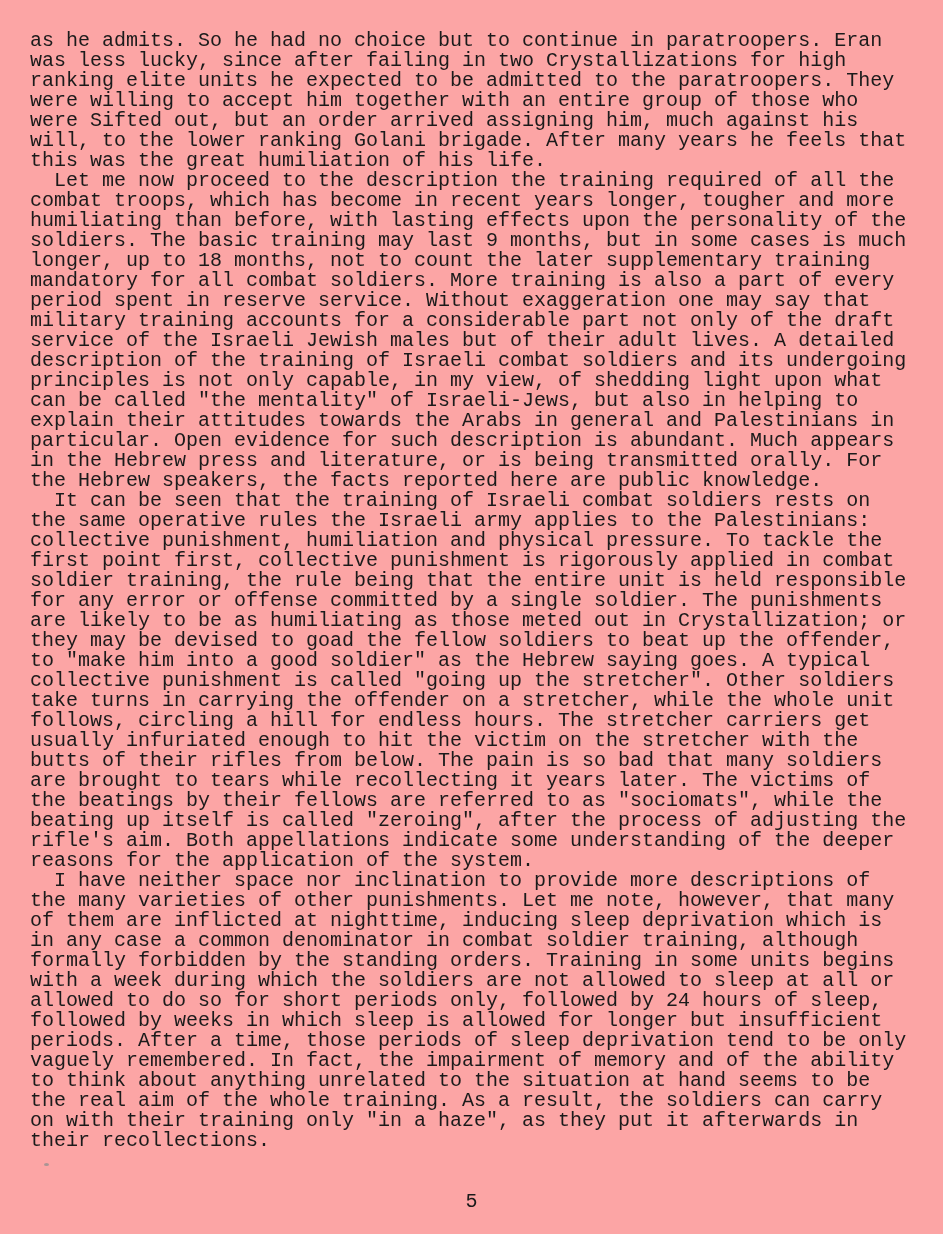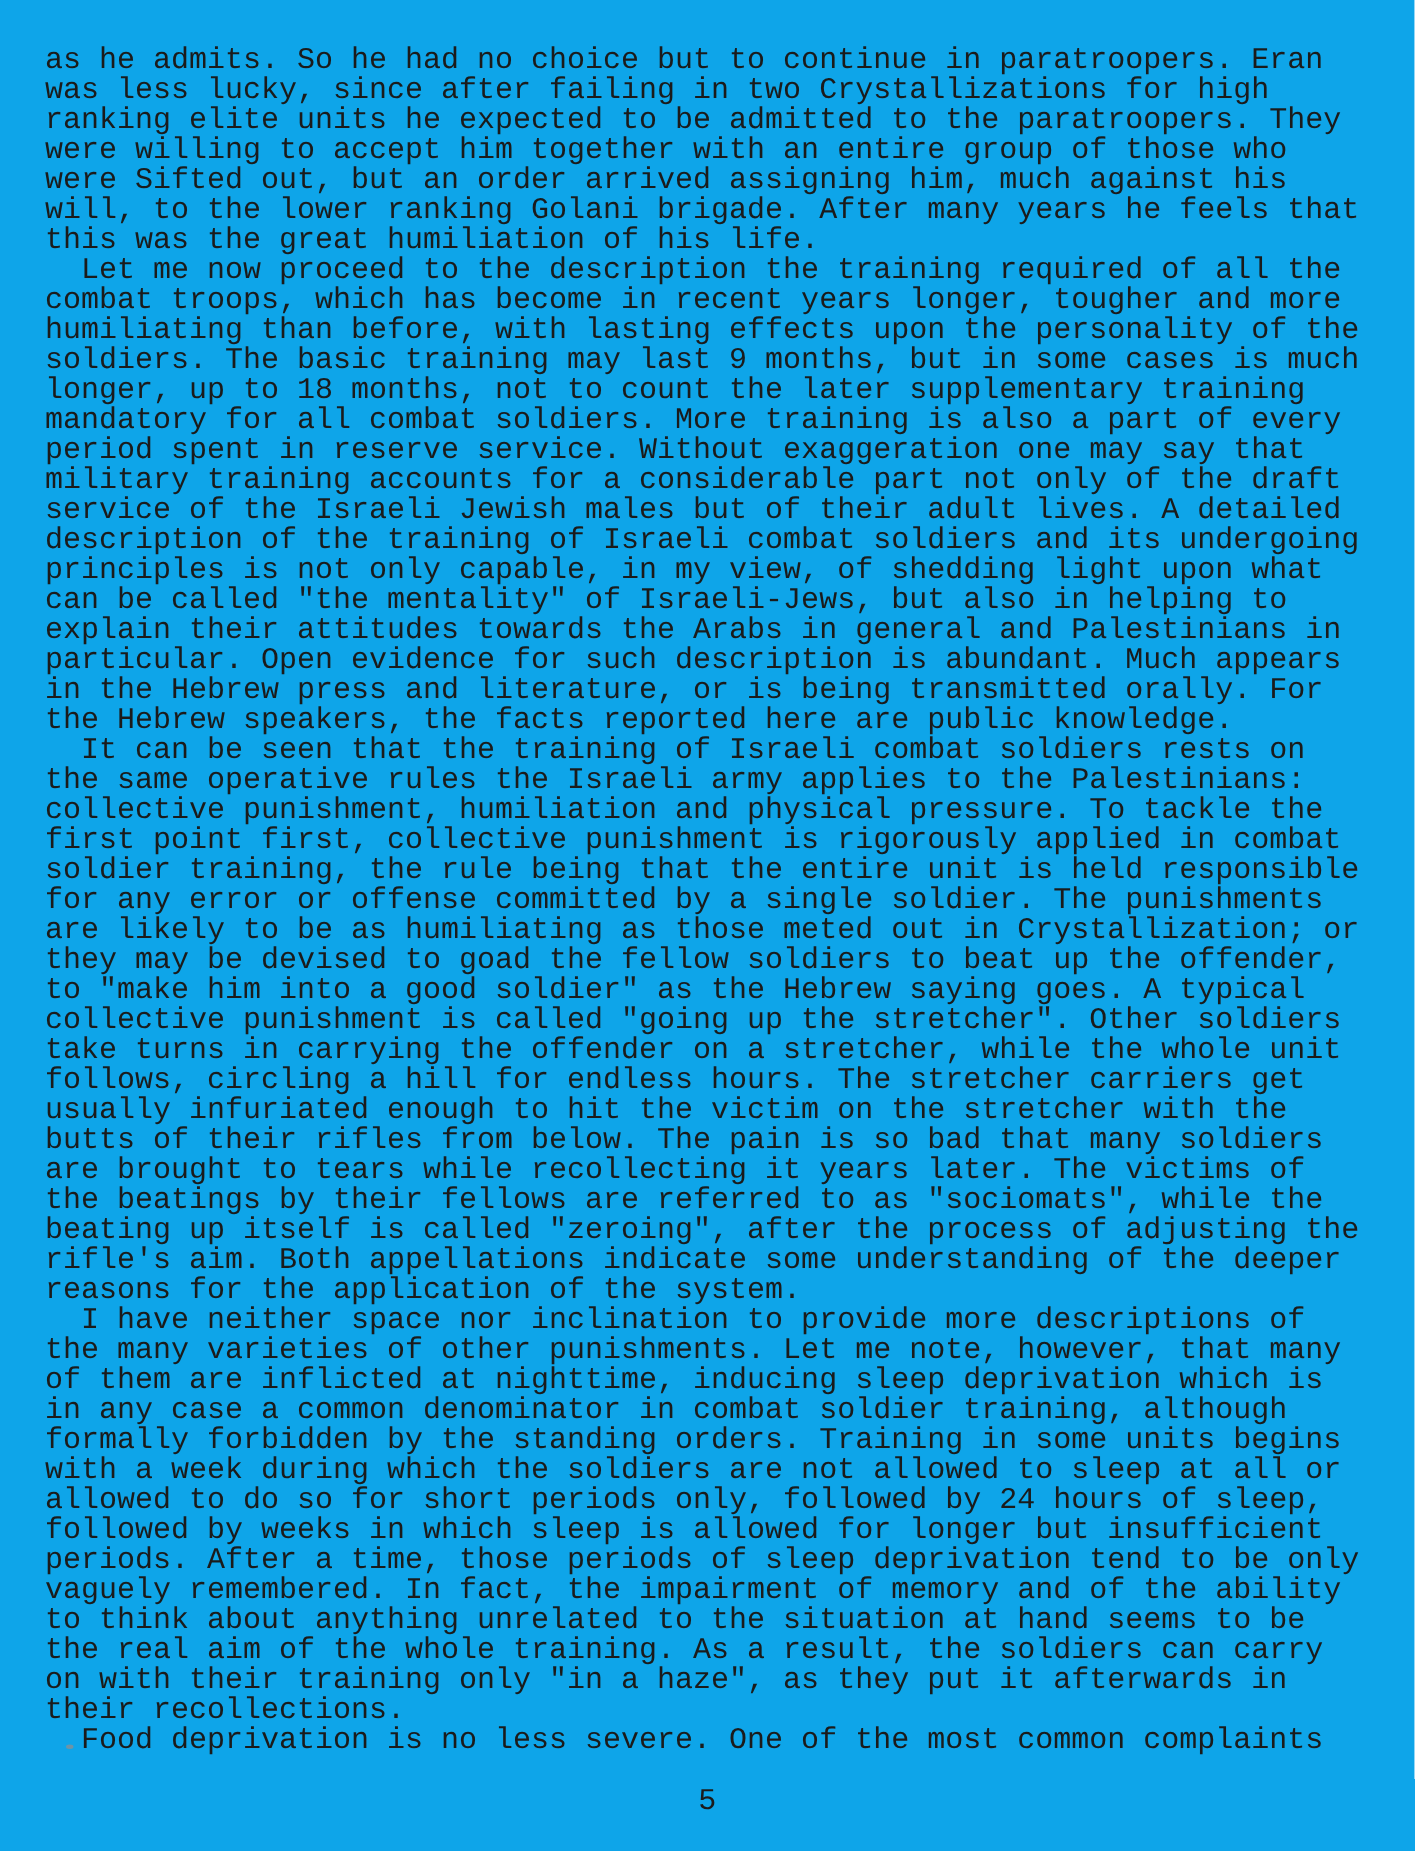--- a/index.html
+++ b/index.html
@@ -4,21 +4,21 @@
 <style>
   html, body {
     margin: 0;
     padding: 0;
     background: #ffffff;
   }
   .page {
     position: relative;
     width: 943px;
     height: 1234px;
-    background: #0ea5e9;
+    background: #fca5a5;
     overflow: hidden;
     font-family: "Liberation Mono", "DejaVu Sans Mono", monospace;
     color: #1b1b1b;
   }
   .text-block {
     position: absolute;
     left: 30px;
     top: 31px;
     width: 900px;
   }
@@ -105,17 +105,16 @@
 formally forbidden by the standing orders. Training in some units begins
 with a week during which the soldiers are not allowed to sleep at all or
 allowed to do so for short periods only, followed by 24 hours of sleep,
 followed by weeks in which sleep is allowed for longer but insufficient
 periods. After a time, those periods of sleep deprivation tend to be only
 vaguely remembered. In fact, the impairment of memory and of the ability
 to think about anything unrelated to the situation at hand seems to be
 the real aim of the whole training. As a result, the soldiers can carry
 on with their training only "in a haze", as they put it afterwards in
 their recollections.</p>
-    <p class="para">  Food deprivation is no less severe. One of the most common complaints</p>
   </div>
   <div class="artifact-dot"></div>
   <div class="page-number">5</div>
 </div>
 
 </body></html>

